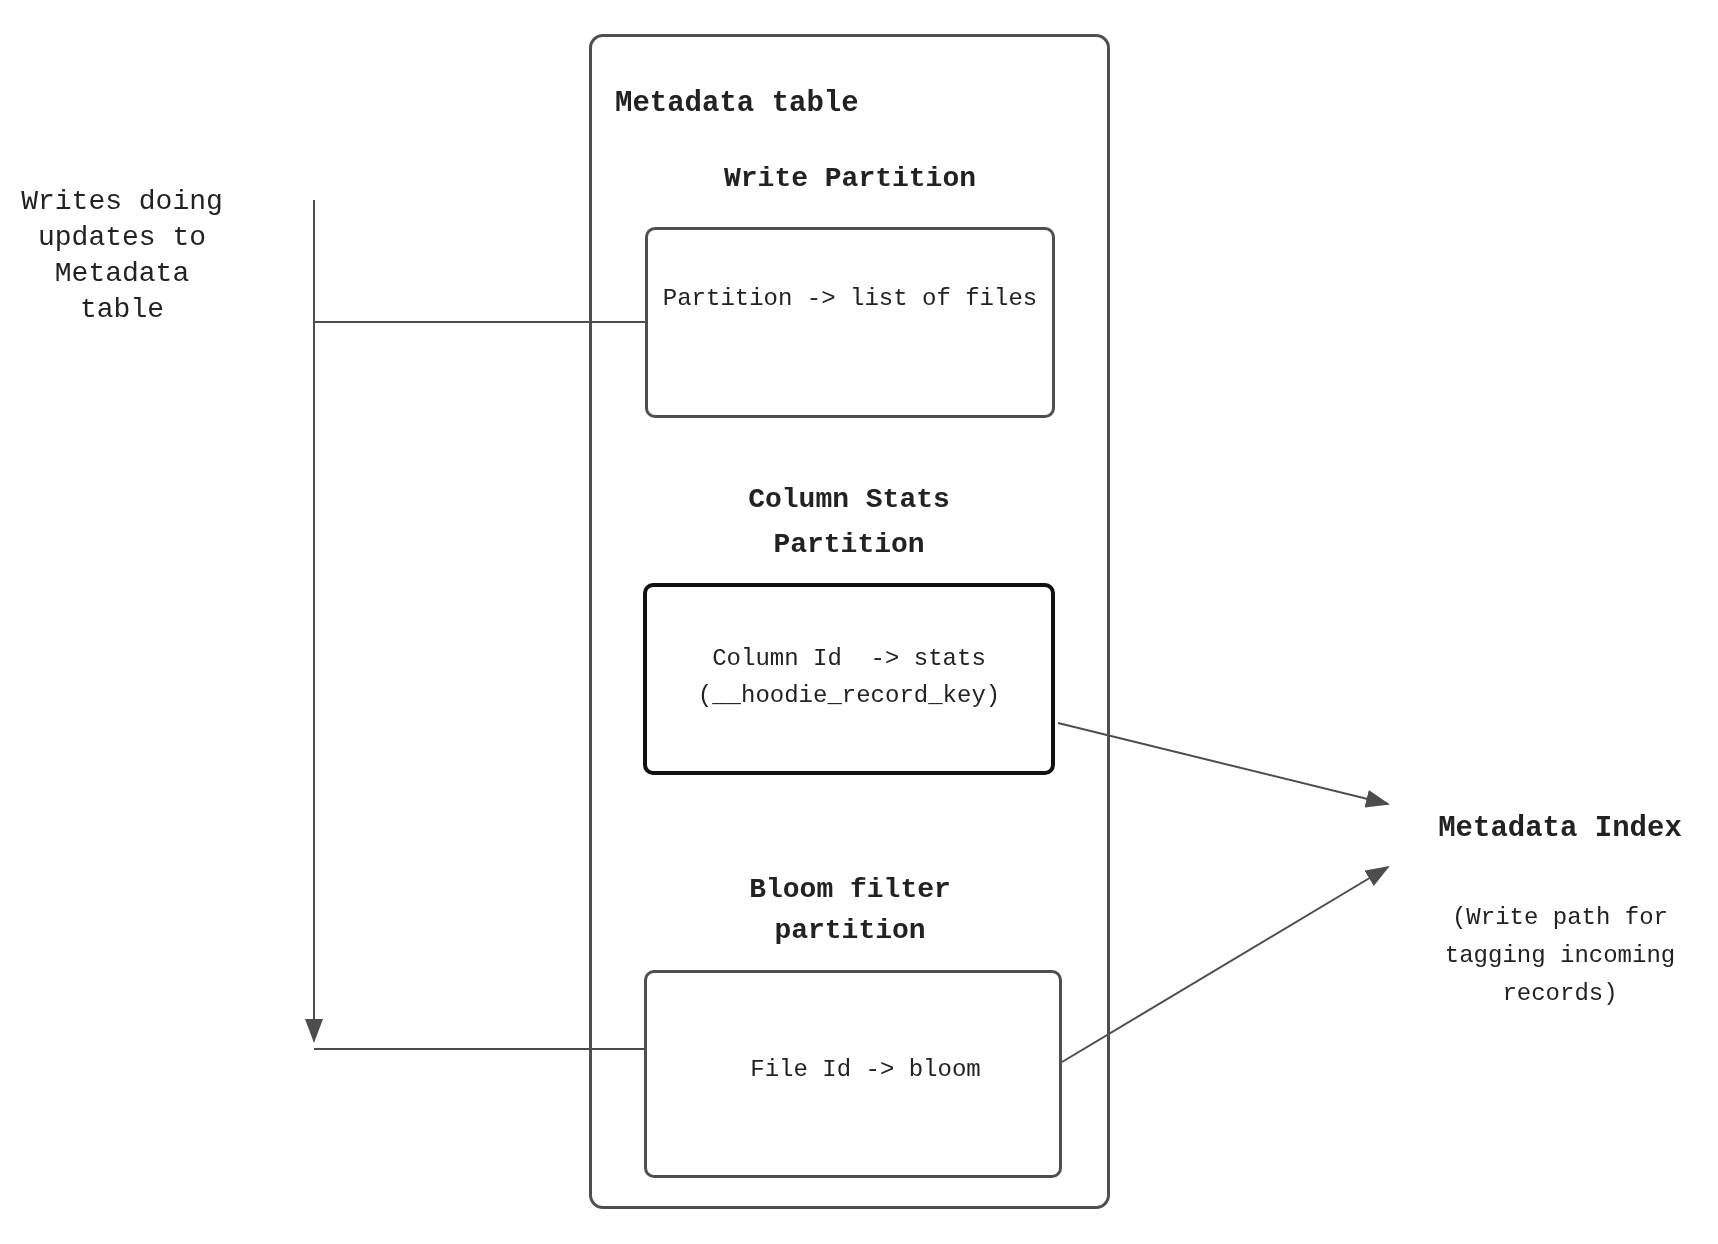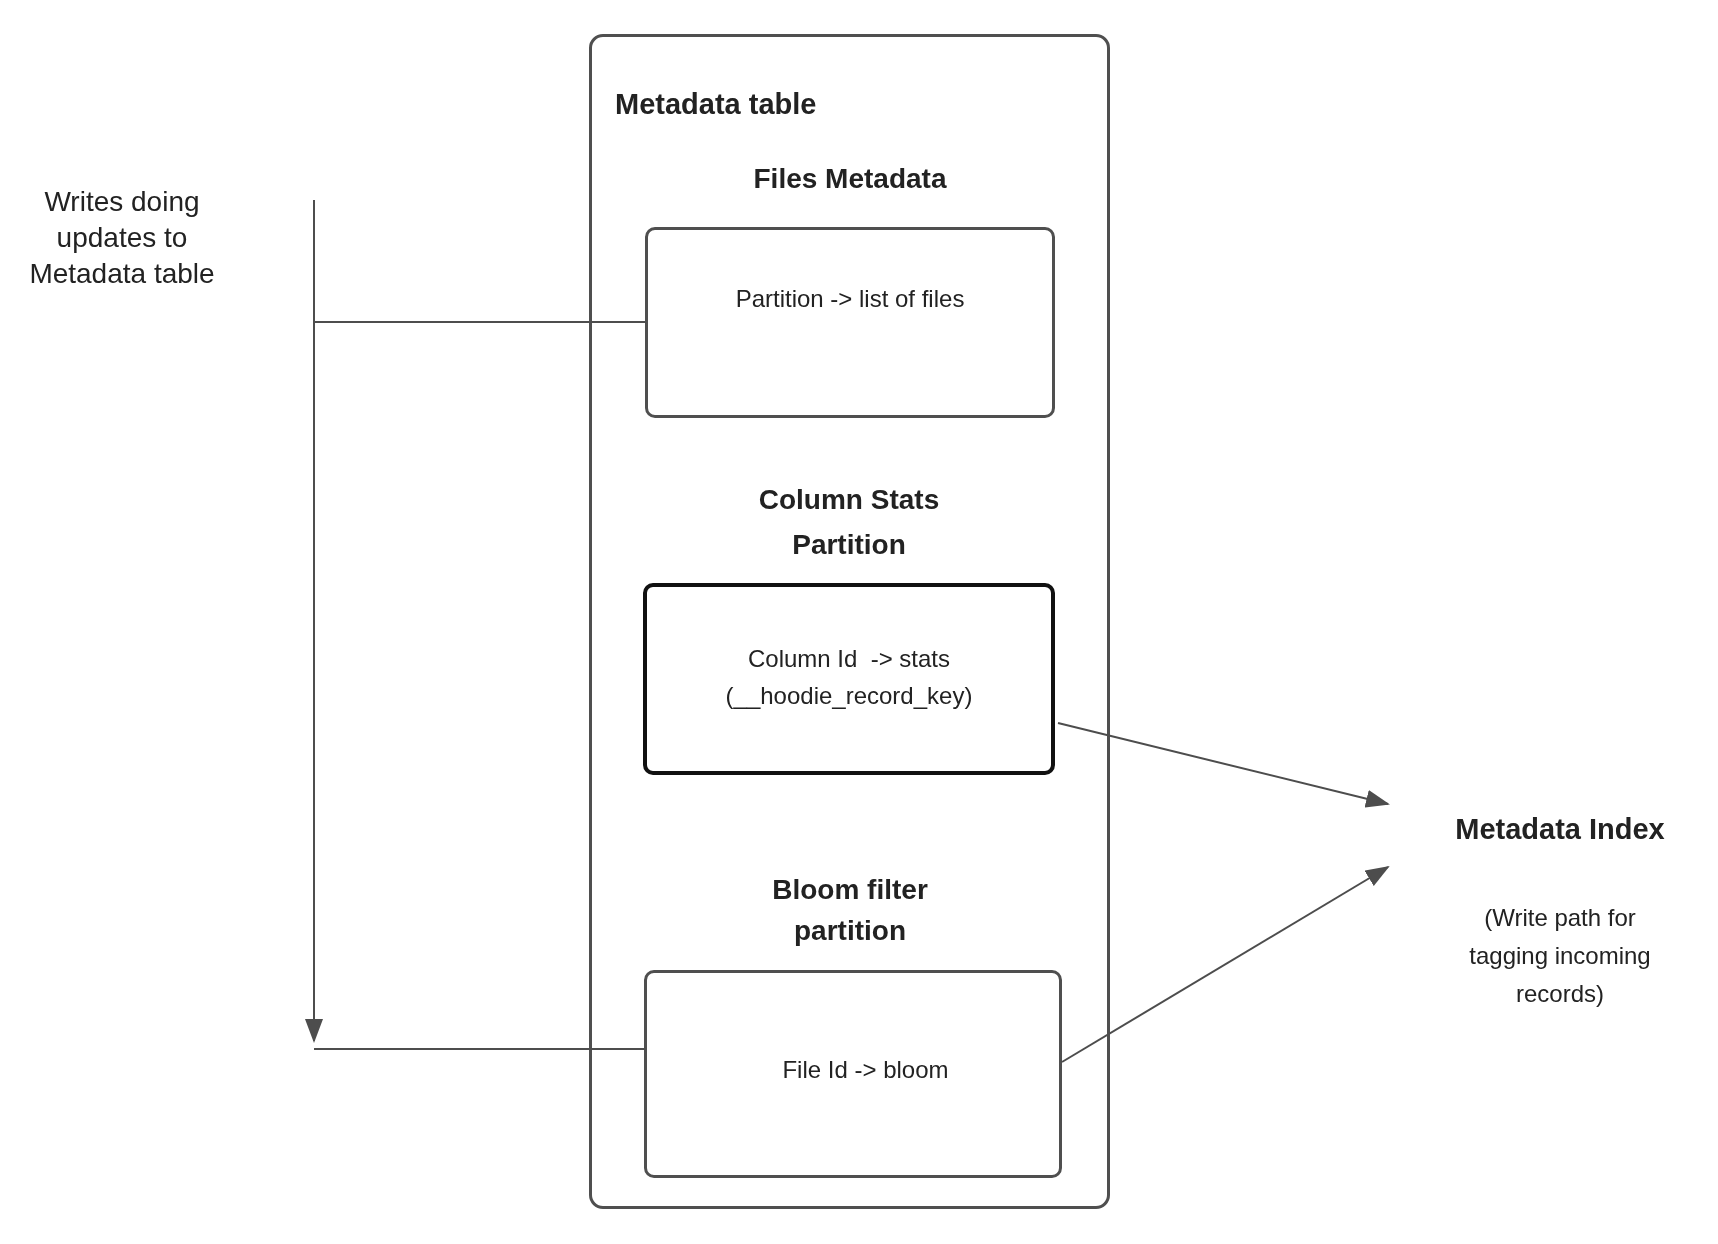--- a/index.html
+++ b/index.html
@@ -11,21 +11,21 @@
   }
   html,body{margin:0;padding:0;background:#fff;}
   .canvas{
     position:relative;
     width:1718px;height:1244px;
     background:var(--bg);
     font-family:"Liberation Sans", sans-serif;
     color:var(--text);
     overflow:hidden;
   }
-  .abs{position:absolute;box-sizing:border-box;}
+  .abs{position:absolute;box-sizing:border-box;font-family:Liberation Mono, monospace;}
   .multiline{white-space:pre-wrap;}
   .center{text-align:center;}
 
   
   .outer-box{
     left:589px;top:34px;width:521px;height:1175px;
     border:3px solid var(--box-border);
     border-radius:14px;
     background:transparent;
   }
@@ -95,21 +95,21 @@
 
 <div class="canvas">
 
   <div class="abs note multiline center">Writes doing
 updates to
 Metadata table</div>
 
   <div class="abs outer-box"></div>
   <div class="abs outer-title">Metadata table</div>
 
-  <div class="abs p-heading h-files center">Files Metadata</div>
+  <div class="abs p-heading h-files center">Write Partition</div>
   <div class="abs p-box b-files"></div>
   <div class="abs p-heading h-stats center multiline">Column Stats
 Partition</div>
 
   <div class="abs p-body t-files center">Partition -&gt; list of files</div>
   <div class="abs p-box b-stats"></div>
   <div class="abs p-heading h-bloom center multiline">Bloom filter
 partition</div>
 
   <div class="abs p-body t-stats center multiline">Column Id  -&gt; stats

